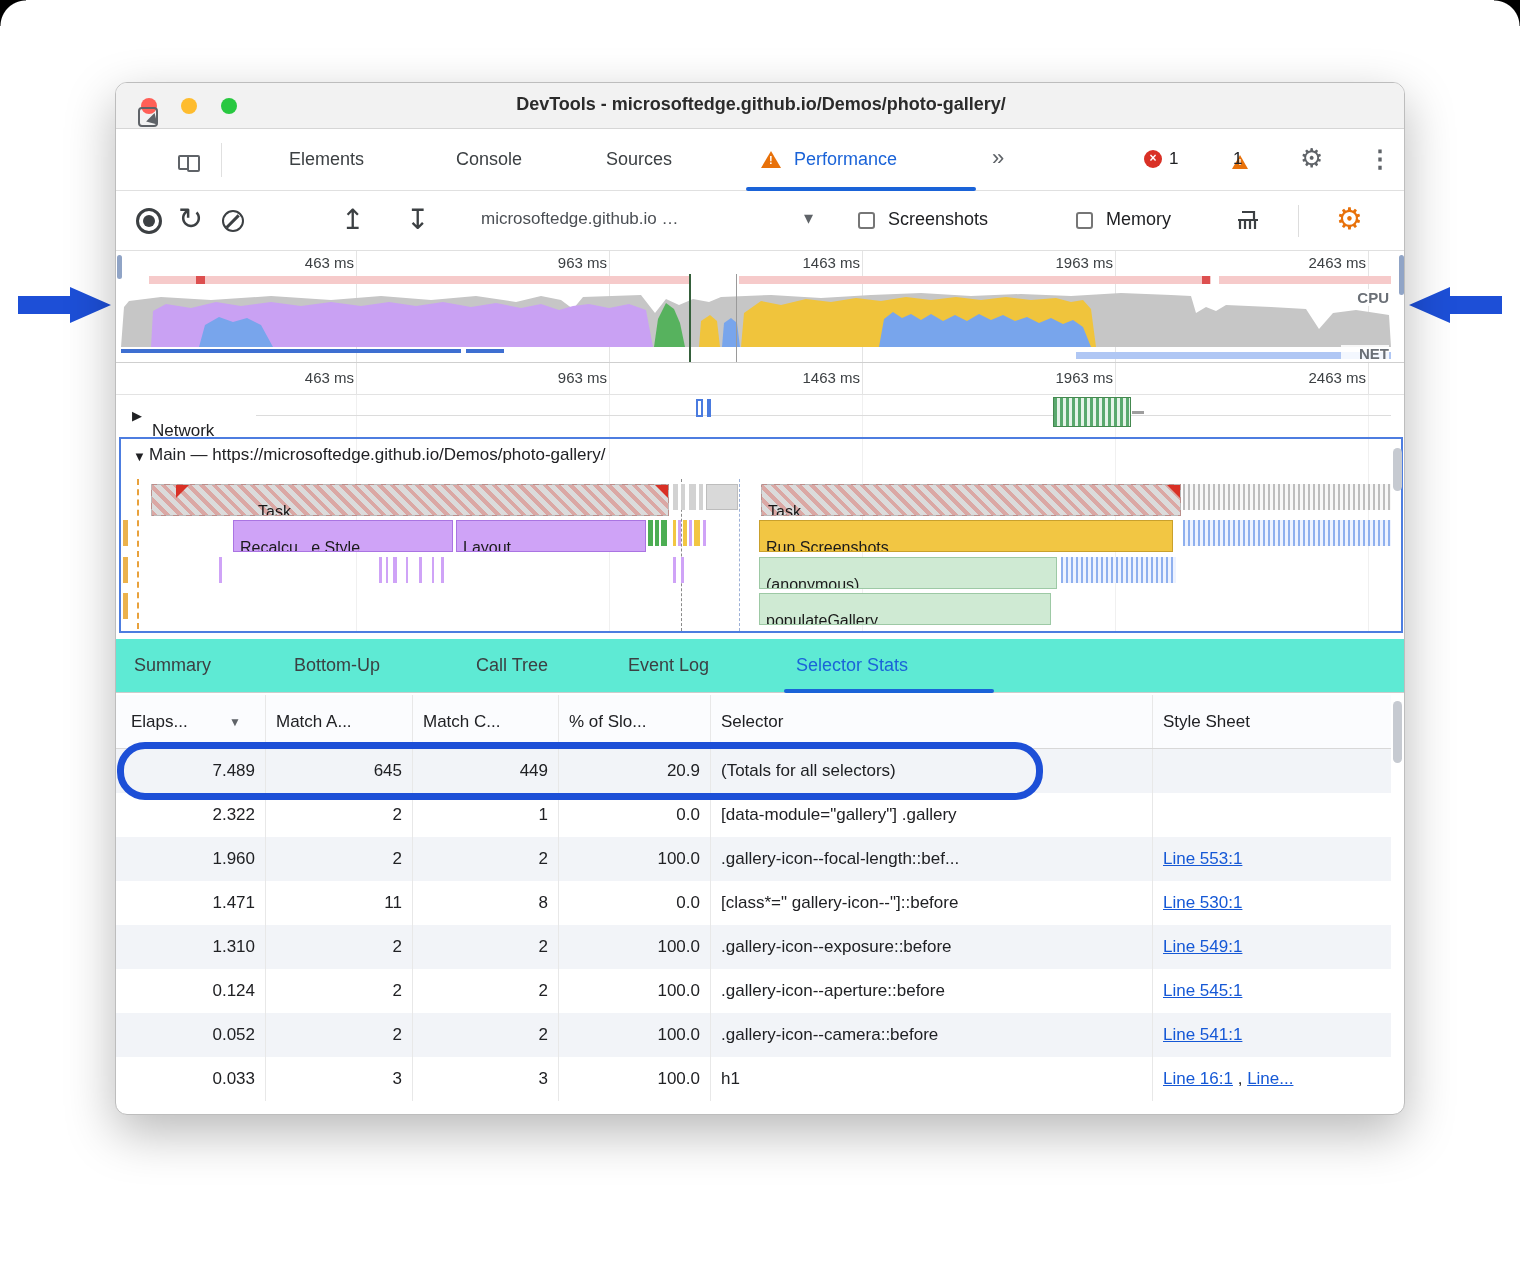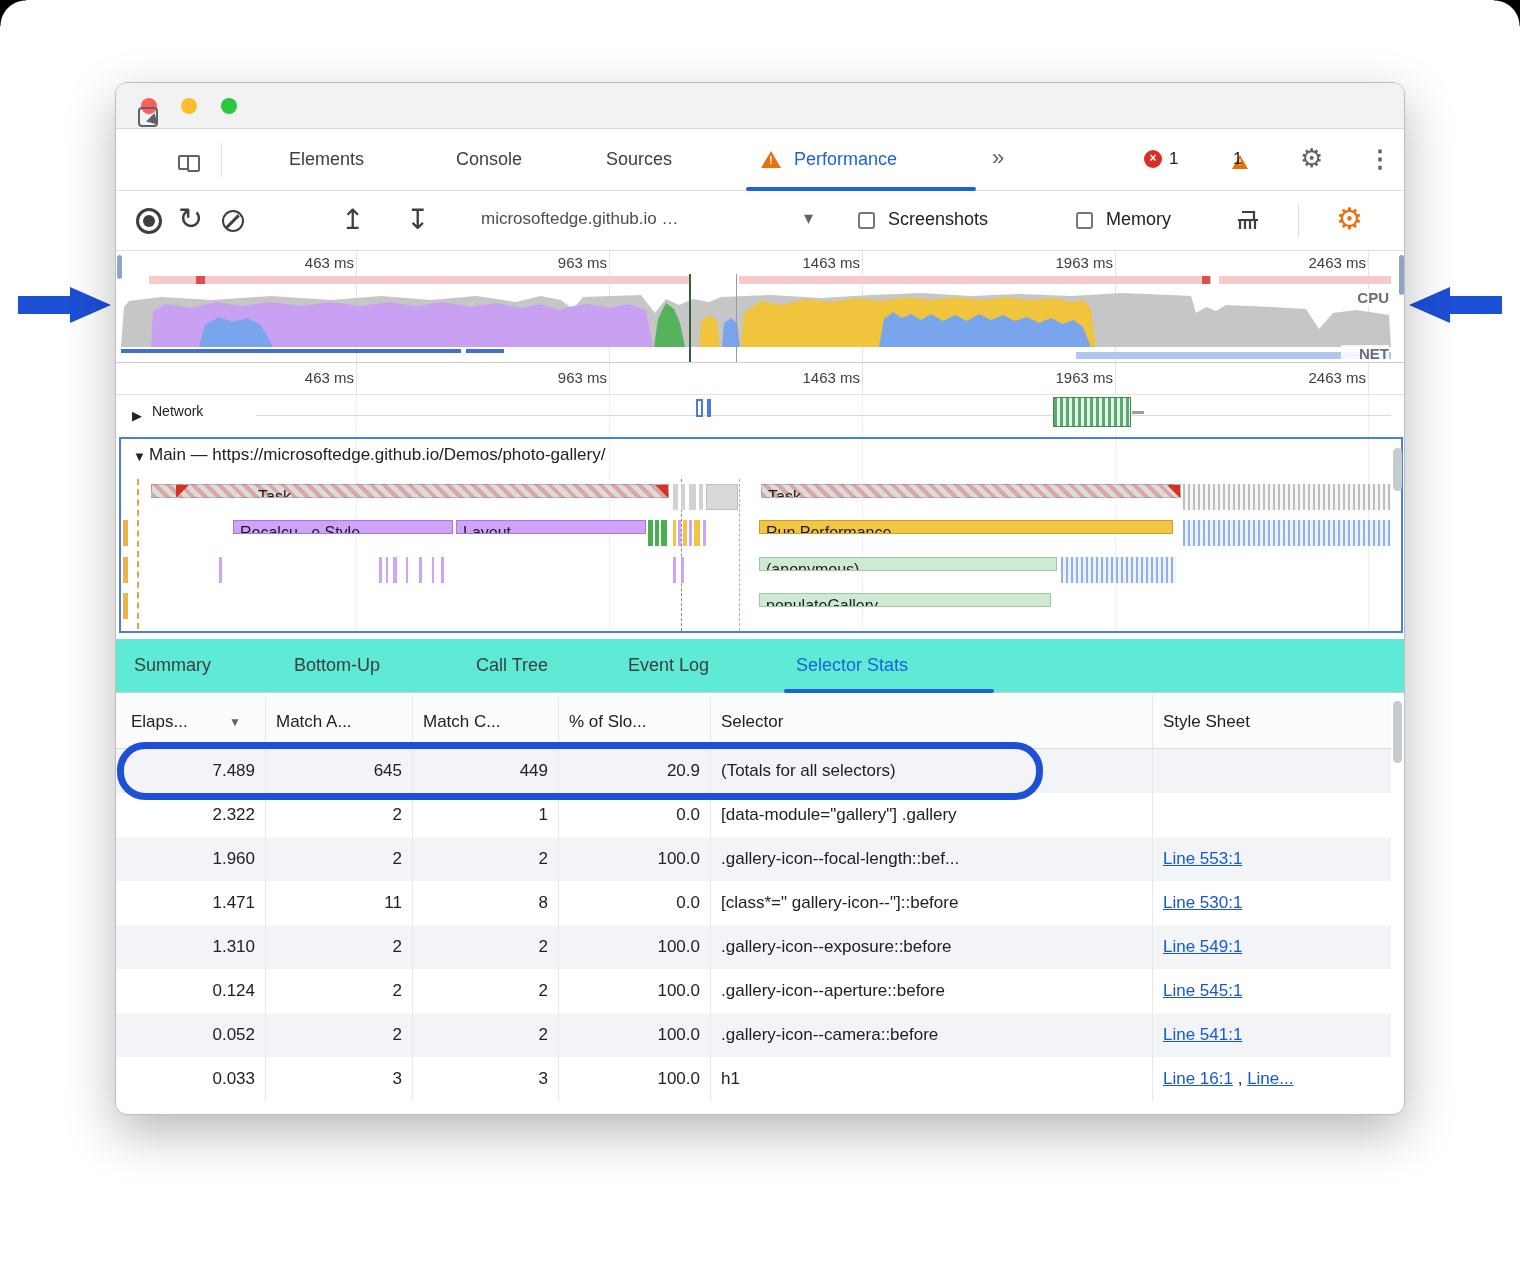--- a/index.html
+++ b/index.html
@@ -10,21 +10,21 @@
 .corner.l{left:0;background:radial-gradient(circle at 100% 100%, rgba(0,0,0,0) 25px, #000 26px)}
 .corner.r{right:0;background:radial-gradient(circle at 0% 100%, rgba(0,0,0,0) 25px, #000 26px)}
 .titlebar{left:0;top:0;width:1290px;height:46px;background:#f2f2f2;border-bottom:1px solid #d6d6d6}
 .light{width:16px;height:16px;border-radius:50%;top:15px}
 .title{left:0;top:11px;width:1290px;text-align:center;font-size:18px;font-weight:700;color:#2b2b2b}
 .tabsrow{left:0;top:46px;width:1290px;height:62px;background:#fff;border-bottom:1px solid #e0e0e0}
 .tab{top:20px;font-size:18px;color:#3c4043;white-space:nowrap}
 .toolbar{left:0;top:108px;width:1290px;height:60px;background:#fff;border-bottom:1px solid #e0e0e0}
 .tick{width:80px;text-align:right;font-size:15px;color:#3c4043;white-space:nowrap}
 .grid{width:1px;background:#e4e4e4}
-.fb{position:absolute;height:14px;line-height:24px;font-size:16px;color:#1a1a1a;padding:0 6px;white-space:nowrap;overflow:hidden;border:1px solid rgba(0,0,0,.15)}
+.fb{position:absolute;height:26px;line-height:24px;font-size:16px;color:#1a1a1a;padding:15px 6px;white-space:nowrap;overflow:hidden;border:1px solid rgba(0,0,0,.15)}
 .c-task{background-color:#dbdbdb;background-image:repeating-linear-gradient(45deg, rgba(217,48,37,.30) 0 4px, rgba(255,255,255,0) 4px 9px)}
 .flag-r::after{content:"";position:absolute;top:0;right:0;border-left:13px solid transparent;border-top:13px solid #d93025}
 .flag-l::before{content:"";position:absolute;top:0;left:24px;border-right:13px solid transparent;border-top:13px solid #d93025}
 .c-purple{background:#cfa3f7;border-color:#aa74e2}
 .c-yellow{background:#f2c643;border-color:#c9a02c}
 .c-mint{background:#cfead3;border-color:#9dc9a5}
 .st-gray{position:absolute;height:26px;background:repeating-linear-gradient(90deg,#bdbdbd 0 2px,#f7f7f7 2px 5px)}
 .st-blue{position:absolute;height:26px;background:repeating-linear-gradient(90deg,#8fb0ee 0 2px,#eef3ff 2px 5px)}
 .sl{position:absolute;height:26px}
 .tri{display:inline-block;width:0;height:0;border-left:10px solid transparent;border-right:10px solid transparent;border-bottom:17px solid #e8710a;position:relative}
@@ -74,20 +74,21 @@
 <svg class="a" style="left:1408px;top:286px" width="94" height="38" viewBox="0 0 94 38">
     <polygon points="94,10 42,10 42,1 1,19 42,37 42,28 94,28" fill="#1d4fd7"></polygon>
   </svg>
 
 <div class="a window">
 
   <div class="a titlebar">
     <span class="a light" style="left:25px;background:#ff5f57"></span>
     <span class="a light" style="left:65px;background:#febc2e"></span>
     <span class="a light" style="left:105px;background:#28c840"></span>
+    <div class="a title">DevTools - microsoftedge.github.io/Demos/photo-gallery/</div>
   </div>
 
   <div class="a tabsrow">
     <span class="a insp" style="left:22px;top:70px;margin-top:-46px;top:24px"></span>
     <span class="a dev" style="left:62px;top:26px"></span>
     <span class="a" style="left:105px;top:14px;width:1px;height:34px;background:#e0e0e0"></span>
     <span class="a tab" style="left:173px">Elements</span>
     <span class="a tab" style="left:340px">Console</span>
     <span class="a tab" style="left:490px">Sources</span>
     <span class="a tri" style="left:645px;top:22px"></span>
@@ -176,21 +177,21 @@
     <div class="a tick" style="left:1170px;top:6px">2463 ms</div>
   </div>
 
   <div class="a" style="left:0;top:312px;width:1290px;height:42px;background:#fff">
     <div class="a grid" style="left:240px;top:0;height:42px;background:#f0f0f0"></div>
     <div class="a grid" style="left:493px;top:0;height:42px;background:#f0f0f0"></div>
     <div class="a grid" style="left:746px;top:0;height:42px;background:#f0f0f0"></div>
     <div class="a grid" style="left:999px;top:0;height:42px;background:#f0f0f0"></div>
     <div class="a grid" style="left:1252px;top:0;height:42px;background:#f0f0f0"></div>
     <span class="a ic" style="left:16px;top:13px;font-size:13px;color:#202124">▶</span>
-    <span class="a" style="left:36px;top:8px;font-size:14px">Network</span>
+    <span class="a" style="left:36px;top:26px;font-size:17px">Network</span>
     <div class="a" style="left:140px;top:20px;width:1135px;height:1px;background:#dcdcdc"></div>
     <div class="a" style="left:580px;top:4px;width:7px;height:18px;border:2px solid #4a7bdf;background:#fff"></div>
     <div class="a" style="left:591px;top:4px;width:4px;height:18px;background:#4a7bdf"></div>
     <div class="a netbox" style="left:937px;top:2px;width:78px;height:30px"></div>
     <div class="a" style="left:1016px;top:16px;width:12px;height:3px;background:#9e9e9e"></div>
   </div>
 
   <div class="a" style="left:3px;top:354px;width:1284px;height:196px;background:#fff;border:2px solid #4d7de0">
     <div class="a grid" style="left:235px;top:0;height:192px;background:#f0f0f0"></div>
     <div class="a grid" style="left:488px;top:0;height:192px;background:#f0f0f0"></div>
@@ -219,21 +220,21 @@
     <div class="fb c-purple" style="left:335px;top:81px;width:190px"><span>Layout</span></div>
     <div class="sl" style="left:527px;top:81px;width:5px;background:#4cae53"></div>
     <div class="sl" style="left:534px;top:81px;width:4px;background:#4cae53"></div>
     <div class="sl" style="left:540px;top:81px;width:6px;background:#4cae53"></div>
     <div class="sl" style="left:552px;top:81px;width:3px;background:#f2c643"></div>
     <div class="sl" style="left:557px;top:81px;width:3px;background:#cfa3f7"></div>
     <div class="sl" style="left:562px;top:81px;width:4px;background:#f2c643"></div>
     <div class="sl" style="left:568px;top:81px;width:3px;background:#cfa3f7"></div>
     <div class="sl" style="left:573px;top:81px;width:6px;background:#f2c643"></div>
     <div class="sl" style="left:582px;top:81px;width:3px;background:#cfa3f7"></div>
-    <div class="fb c-yellow" style="left:638px;top:81px;width:414px"><span>Run Performance</span></div>
+    <div class="fb c-yellow" style="left:638px;top:81px;width:414px"><span>Run Screenshots</span></div>
     <div class="st-blue" style="left:1062px;top:81px;width:208px"></div>
 
     <div class="sl" style="left:2px;top:118px;width:5px;background:#ecb24c"></div>
     <div class="sl" style="left:98px;top:118px;width:3px;background:#cfa3f7"></div>
     <div class="sl" style="left:258px;top:118px;width:3px;background:#cfa3f7"></div>
     <div class="sl" style="left:265px;top:118px;width:2px;background:#cfa3f7"></div>
     <div class="sl" style="left:272px;top:118px;width:4px;background:#cfa3f7"></div>
     <div class="sl" style="left:285px;top:118px;width:2px;background:#cfa3f7"></div>
     <div class="sl" style="left:298px;top:118px;width:3px;background:#cfa3f7"></div>
     <div class="sl" style="left:311px;top:118px;width:2px;background:#cfa3f7"></div>

